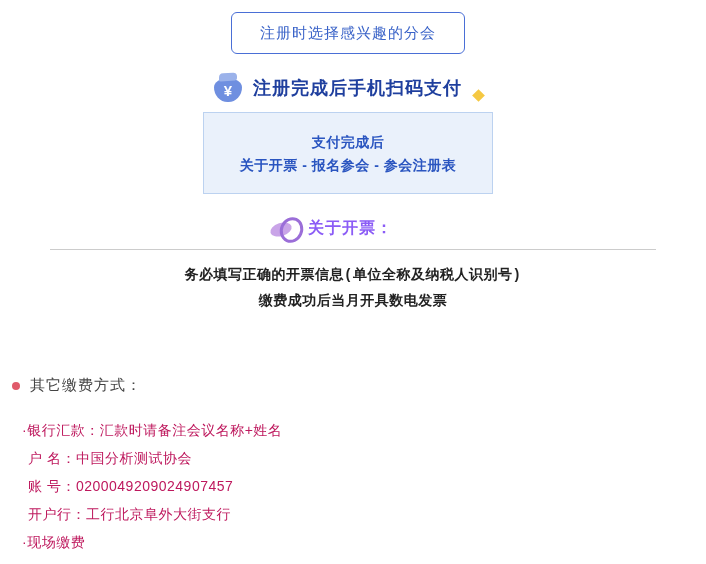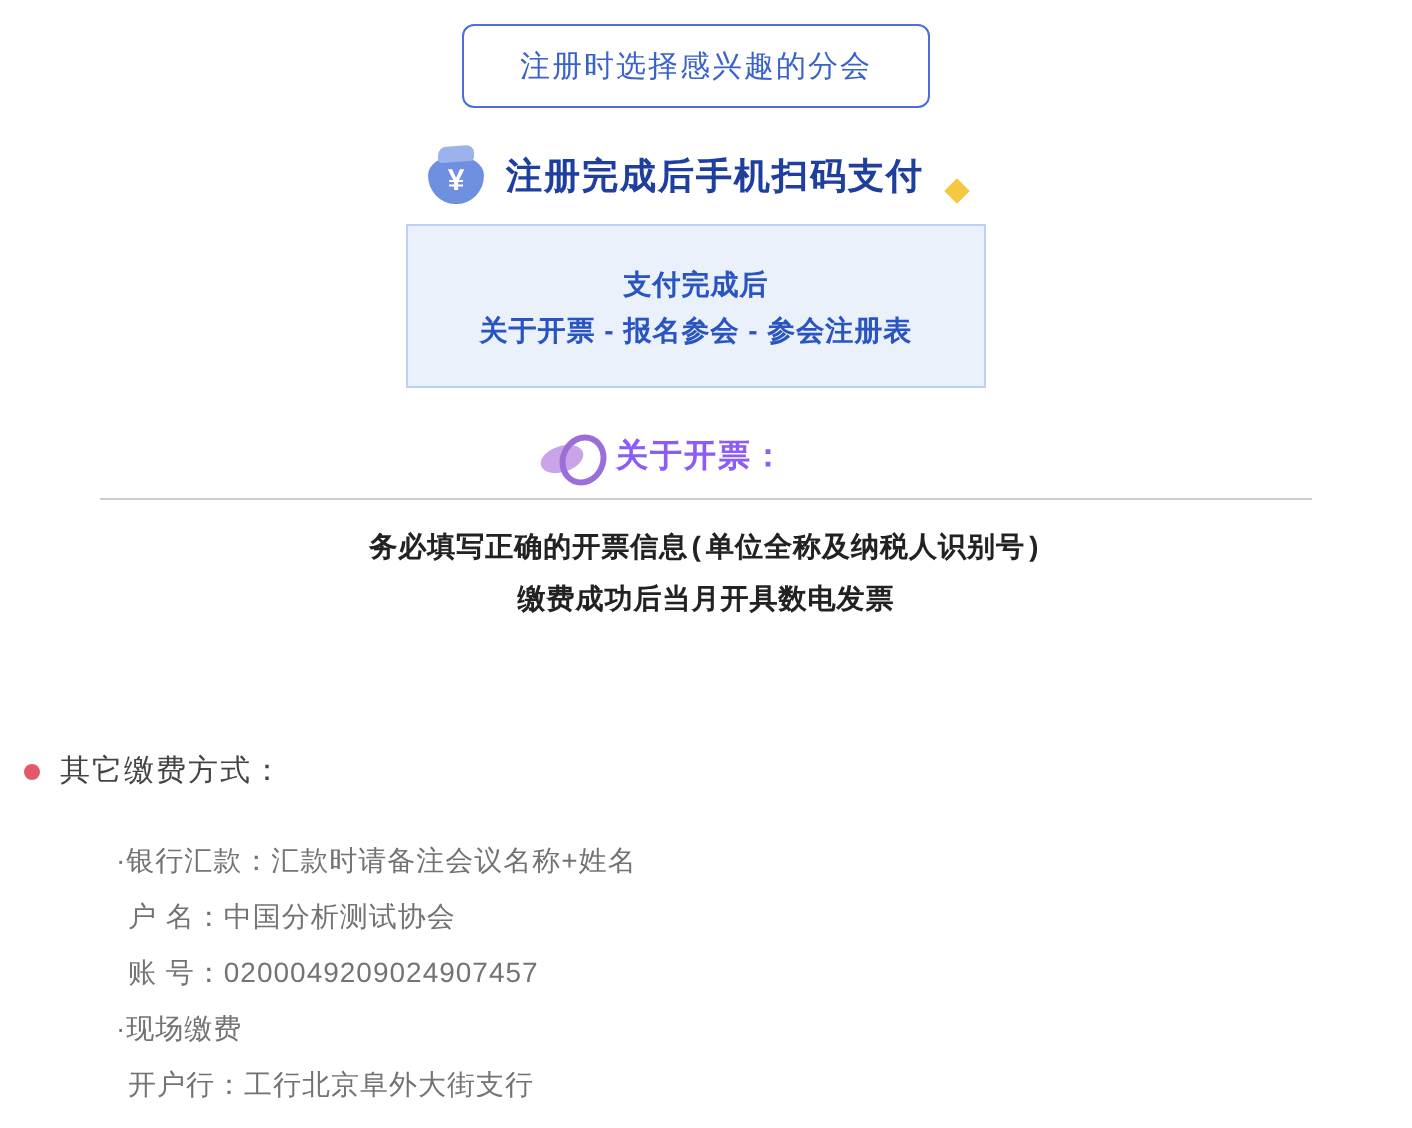--- a/index.html
+++ b/index.html
@@ -221,25 +221,24 @@
   }
 
   .detail-list {
     position: absolute;
     left: 22px;
     top: 416px;
     width: 500px;
   }
   .detail-line {
     font-size: 14px;
-    color: #737373;
+    color: #be185d;
     line-height: 28px;
     letter-spacing: 0.5px;
     white-space: nowrap;
-    margin-left: 36px;
   }
   .detail-indent {
     padding-left: 6px;
   }
 </style>
 </head>
 <body>
 
 <div class="banner-top">
   <span class="banner-top-text">注册时选择感兴趣的分会</span>
@@ -276,15 +275,15 @@
 
 <div class="other-head">
   <span class="bullet-dot"></span>
   <span class="other-head-text">其它缴费方式：</span>
 </div>
 
 <div class="detail-list">
   <div class="detail-line">·银行汇款：汇款时请备注会议名称+姓名</div>
   <div class="detail-line detail-indent">户  名：中国分析测试协会</div>
   <div class="detail-line detail-indent">账  号：0200049209024907457</div>
+  <div class="detail-line detail-indent">开户行：工行北京阜外大街支行</div>
   <div class="detail-line">·现场缴费</div>
-  <div class="detail-line detail-indent">开户行：工行北京阜外大街支行</div>
 </div>
 
 </body></html>

